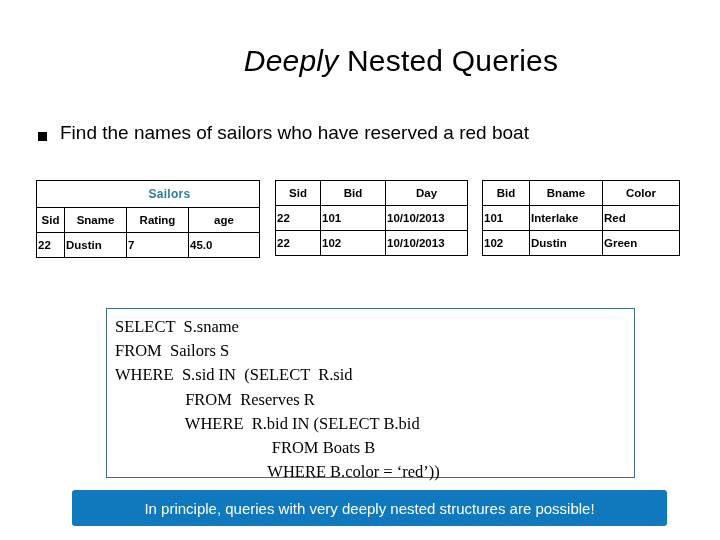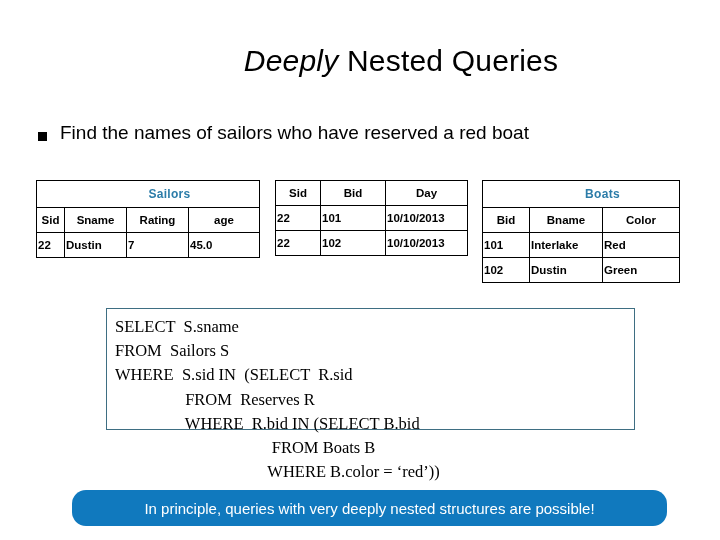--- a/index.html
+++ b/index.html
@@ -93,21 +93,21 @@
   #sailors-table { left: 36px; top: 180px; width: 223px; }
   #reserves-table { left: 275px; top: 180px; width: 192px; }
   #boats-table   { left: 482px; top: 180px; width: 197px; }
 
   
   .sql-box {
     position: absolute;
     left: 106px;
     top: 308px;
     width: 529px;
-    height: 122px;
+    height: 170px;
     border: 1.5px solid #3E6E82;
     background: #ffffff;
     box-sizing: border-box;
   }
   .sql-text {
     font-family: "Liberation Serif", serif;
     font-size: 16.5px;
     color: #000000;
     line-height: 24.2px;
     padding: 6px 0 0 8px;
@@ -115,21 +115,21 @@
   }
 
   
   .banner {
     position: absolute;
     left: 72px;
     top: 490px;
     width: 595px;
     height: 36px;
     background: #1079BE;
-    border-radius: 14px;
+    border-radius: 3px;
     display: flex;
     align-items: center;
     justify-content: center;
     color: #ffffff;
     font-size: 15px;
     white-space: nowrap;
   }
 </style>
 </head>
 <body>
@@ -195,23 +195,20 @@
 </table>
 
 <table class="tbl" id="boats-table">
   <colgroup>
     <col style="width:47px">
       <col style="width:73px">
       <col style="width:77px">
   </colgroup>
   <tbody>
     <tr>
-      <td class="caption-cell" colspan="3">Boats</td>
-    </tr>
-    <tr>
       <td class="hdr hdrpad">Bid</td>
       <td class="hdr hdrpad">Bname</td>
       <td class="hdr hdrpad">Color</td>
     </tr>
     <tr>
       <td class="cellpad">101</td>
       <td class="cellpad">Interlake</td>
       <td class="cellpad">Red</td>
     </tr>
     <tr>

